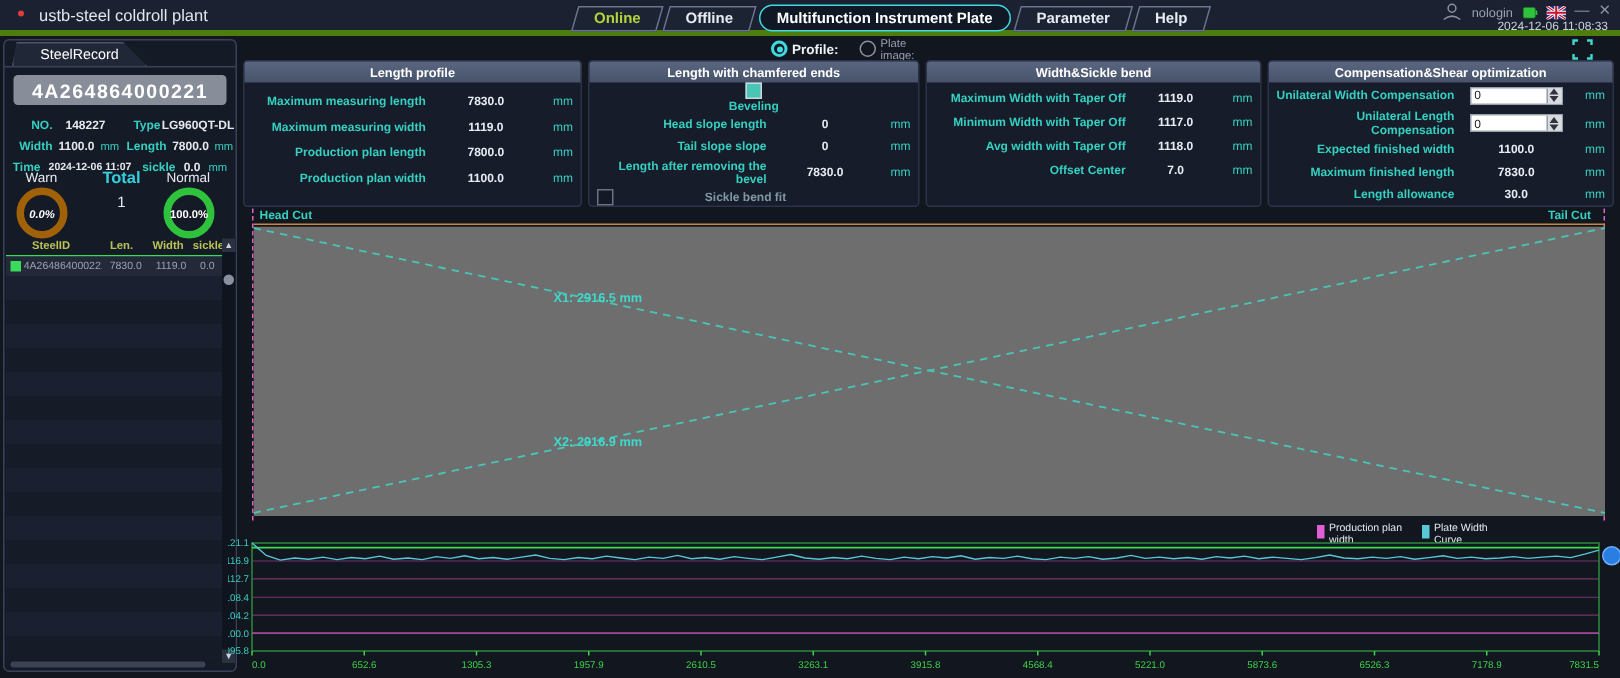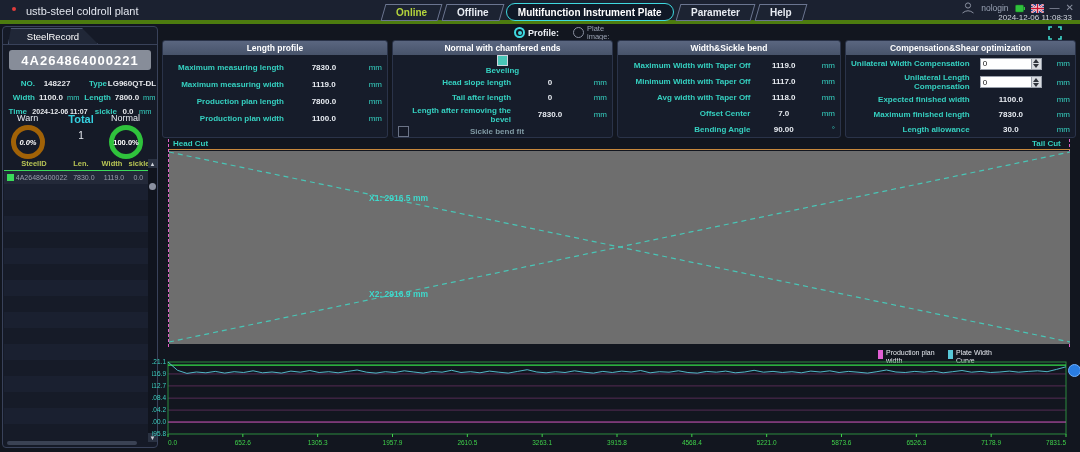--- a/index.html
+++ b/index.html
@@ -275,32 +275,32 @@
     </div>
     <div class="prow">
       <span class="plabel">Production plan width</span>
       <span class="pvalue">1100.0</span>
       <span class="punit">mm</span>
     </div>
   </div>
 </div>
 
 <div class="panel" style="left:392px;width:221px;">
-  <div class="phead">Normal with chamfered ends</div>
+  <div class="phead">Length with chamfered ends</div>
   <div class="prow" style="min-height:15px;flex-direction:column;">
     <div class="chk"></div>
     <span class="center-lbl">Beveling</span>
   </div>
   <div class="prow" style="min-height:15px;">
     <span class="plabel">Head slope length</span>
     <span class="pvalue">0</span>
     <span class="punit">mm</span>
   </div>
   <div class="prow" style="min-height:15px;">
-    <span class="plabel">Tail after length</span>
+    <span class="plabel">Tail slope slope</span>
     <span class="pvalue">0</span>
     <span class="punit">mm</span>
   </div>
   <div class="prow" style="min-height:19px;">
     <span class="plabel">Length after removing the bevel</span>
     <span class="pvalue">7830.0</span>
     <span class="punit">mm</span>
   </div>
   <div class="prow" style="min-height:14px;">
     <div class="chk off"></div>
@@ -324,25 +324,20 @@
     </div>
     <div class="prow" style="min-height:16px;">
       <span class="plabel" style="width:62%;">Avg width with Taper Off</span>
       <span class="pvalue">1118.0</span>
       <span class="punit">mm</span>
     </div>
     <div class="prow" style="min-height:16px;">
       <span class="plabel" style="width:62%;">Offset Center</span>
       <span class="pvalue">7.0</span>
       <span class="punit">mm</span>
-    </div>
-    <div class="prow" style="min-height:16px;">
-      <span class="plabel" style="width:62%;">Bending Angle</span>
-      <span class="pvalue">90.00</span>
-      <span class="punit">°</span>
     </div>
   </div>
 </div>
 
 <div class="panel" style="left:845px;width:231px;">
   <div class="phead">Compensation&amp;Shear optimization</div>
   <div class="prow" style="min-height:17px;">
     <span class="plabel">Unilateral Width Compensation</span>
     <span style="flex:1;display:flex;justify-content:center;">
       <span class="spin-input">

